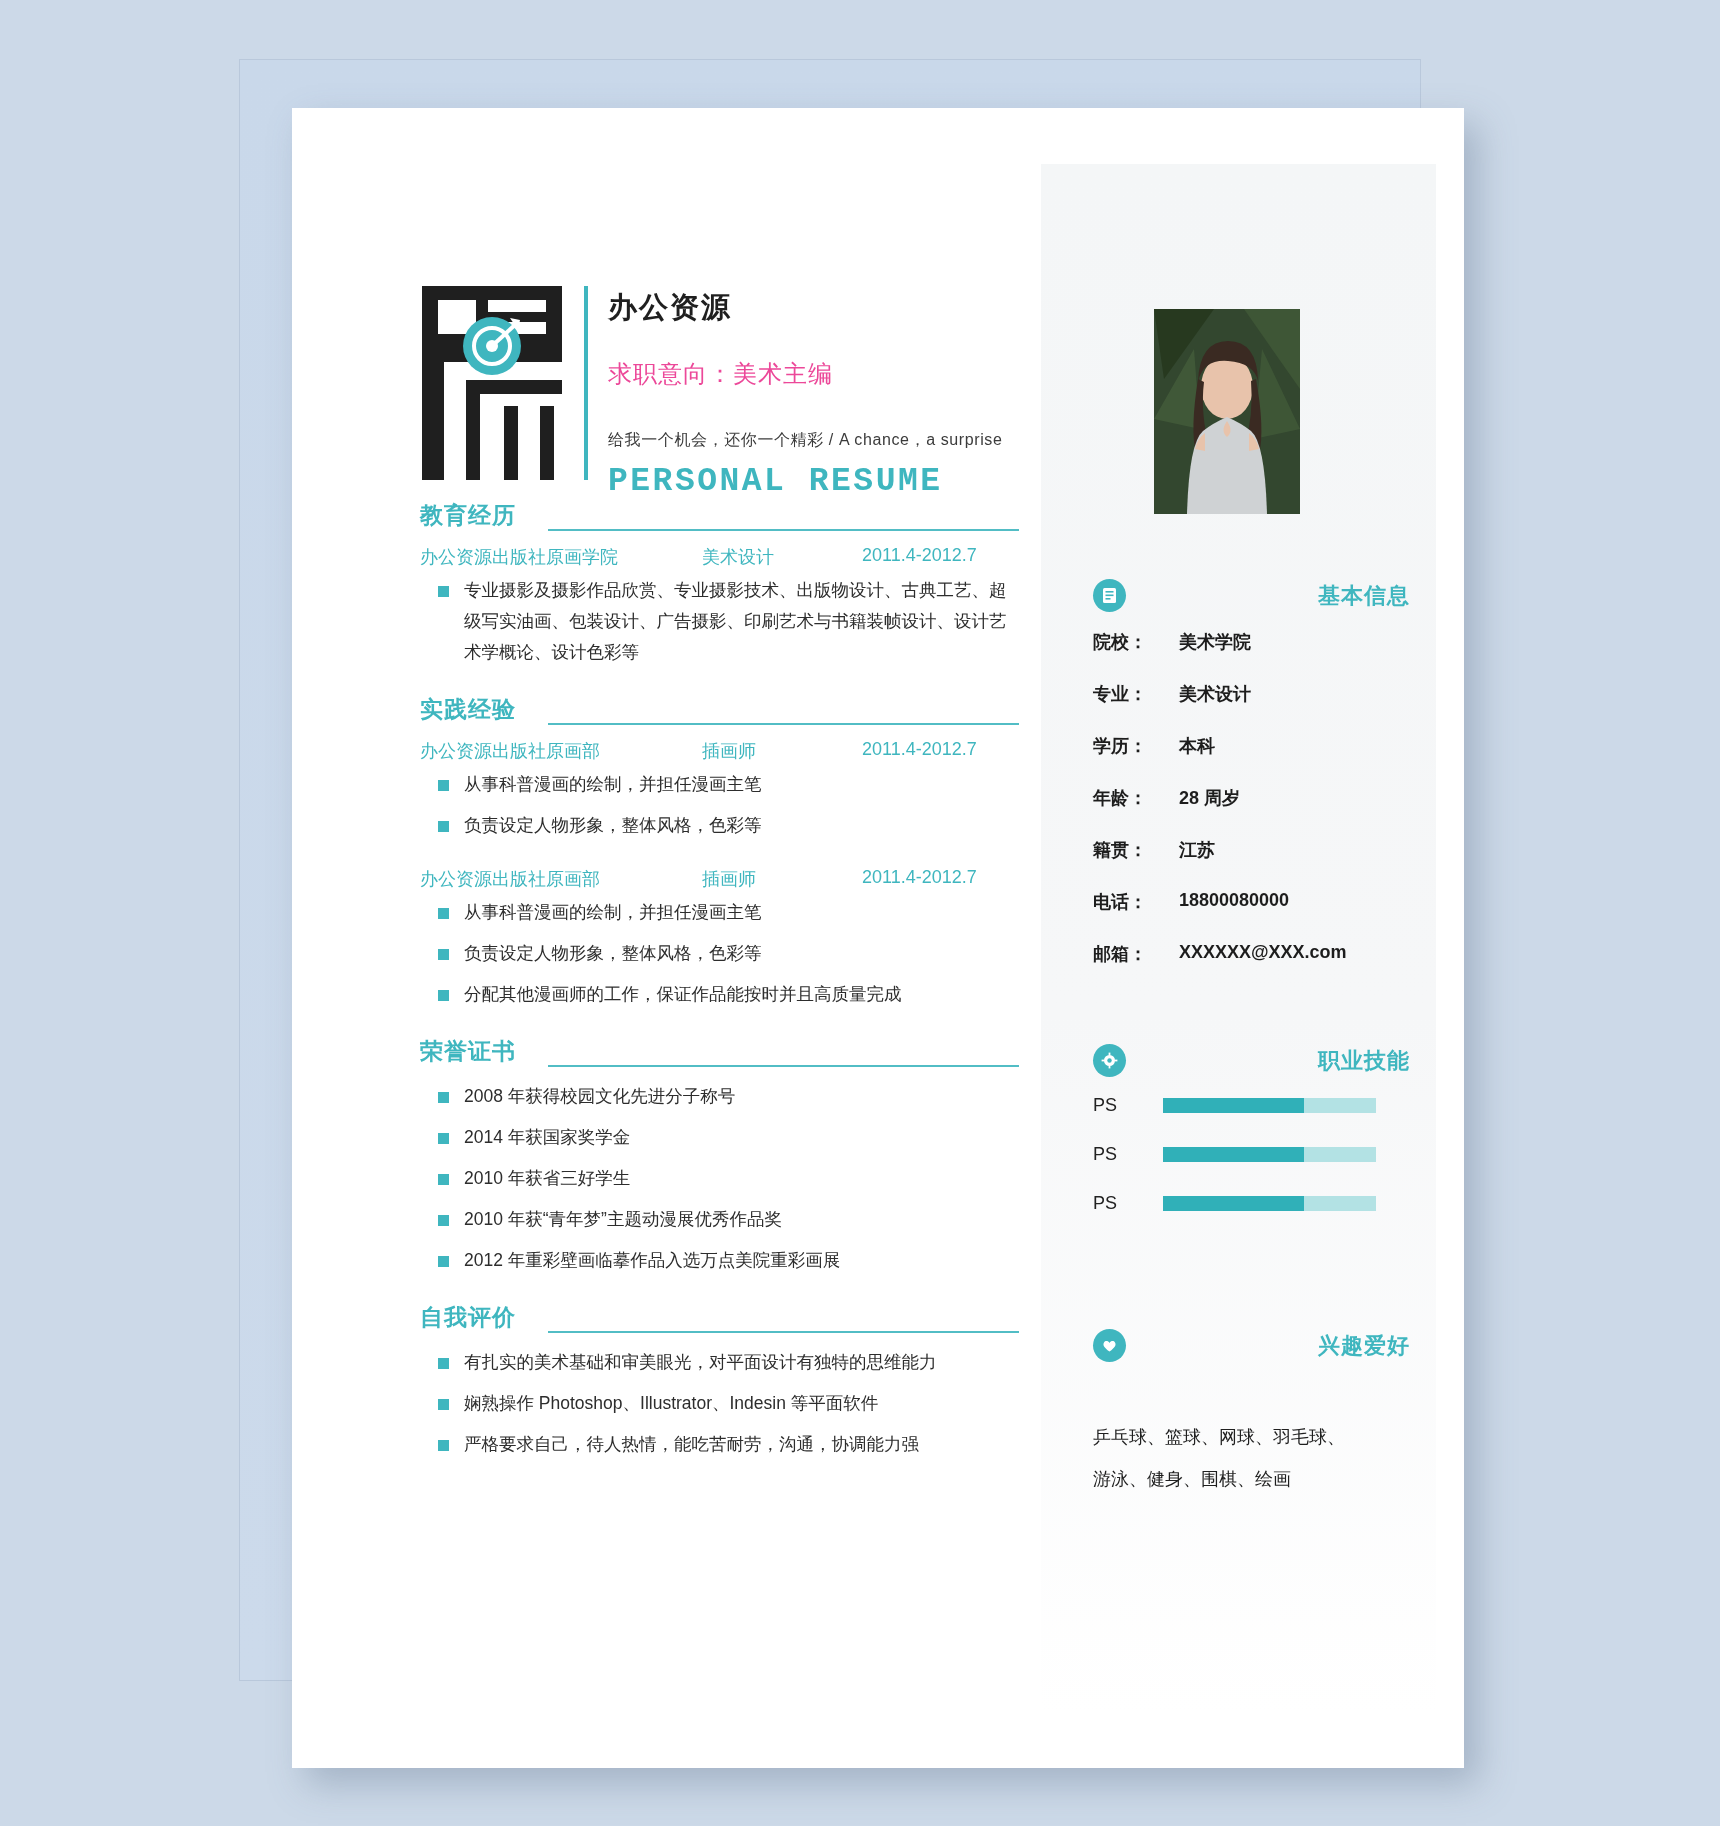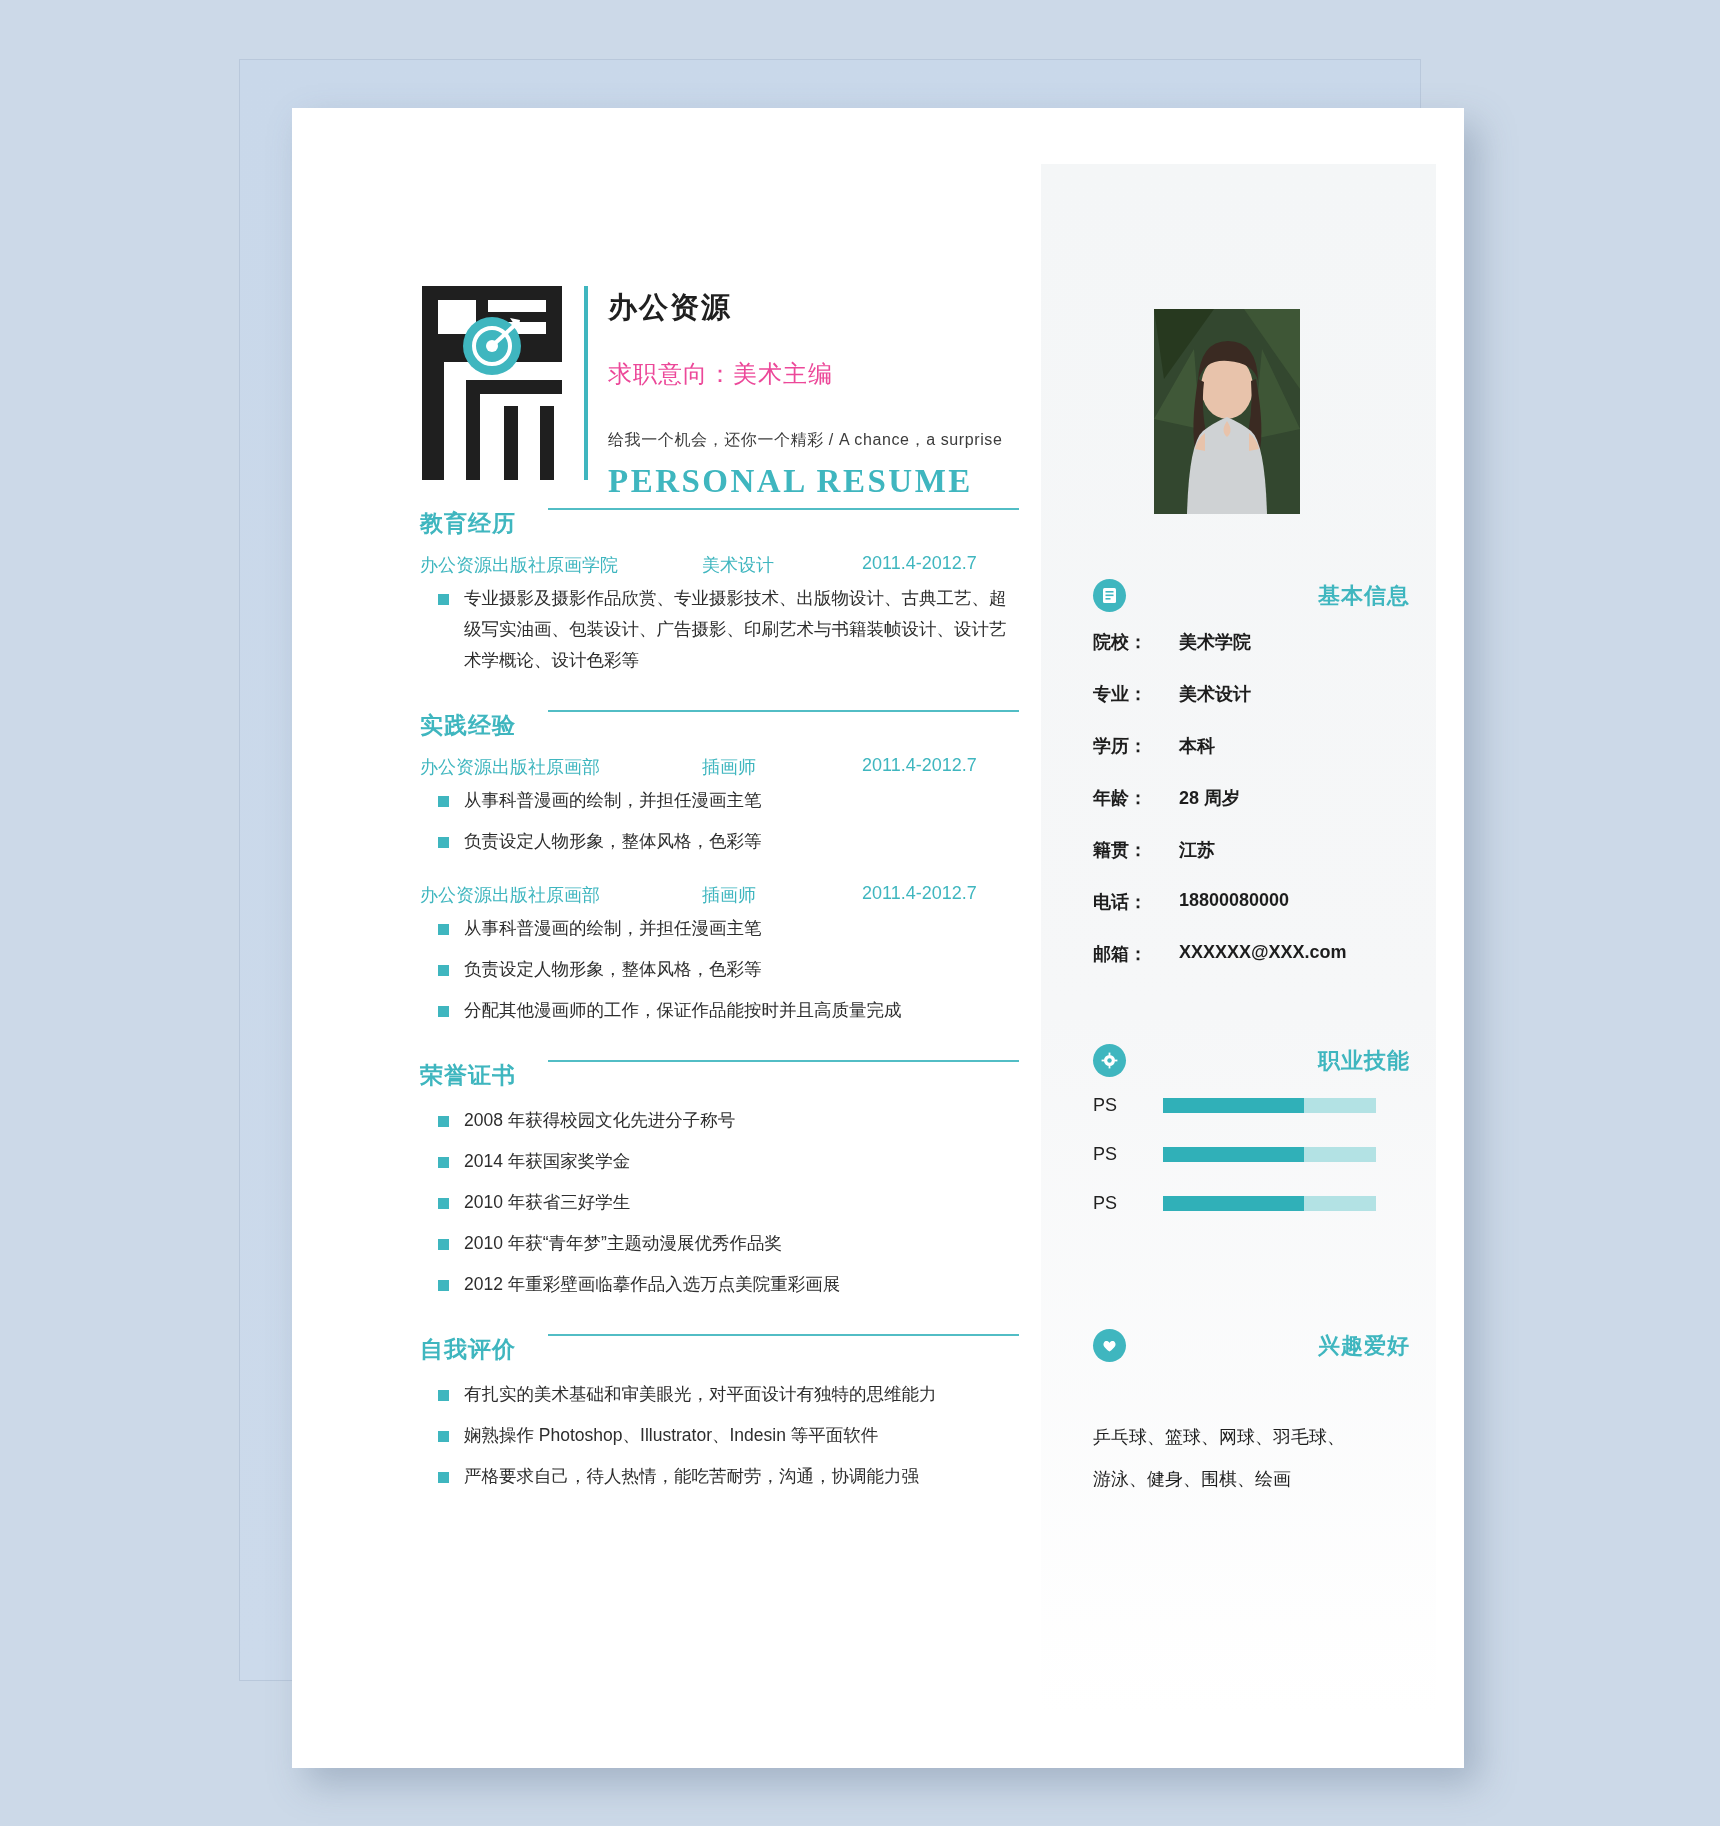--- a/index.html
+++ b/index.html
@@ -105,32 +105,32 @@
     font-size: 16px;
     color: #3b3b3b;
     letter-spacing: 0.6px;
     margin: 0 0 12px 0;
   }
   .resume-en {
     font-size: 33px;
     font-weight: bold;
     color: #3fb6bf;
     letter-spacing: 2.5px;
-    font-family: Liberation Serif, serif;
+    font-family: Liberation Mono, monospace;
     margin: 0;
   }
   
   .section {
     margin-left: 84px;
     margin-right: 22px;
   }
   .sec-head {
     display: flex;
-    align-items: flex-start;
-    margin-top: 34px;
+    align-items: flex-end;
+    margin-top: 26px;
     margin-bottom: 14px;
     gap: 16px;
   }
   .sec-title {
     font-size: 23px;
     font-weight: bold;
     color: #3fb6bf;
     letter-spacing: 1px;
     white-space: nowrap;
   }

